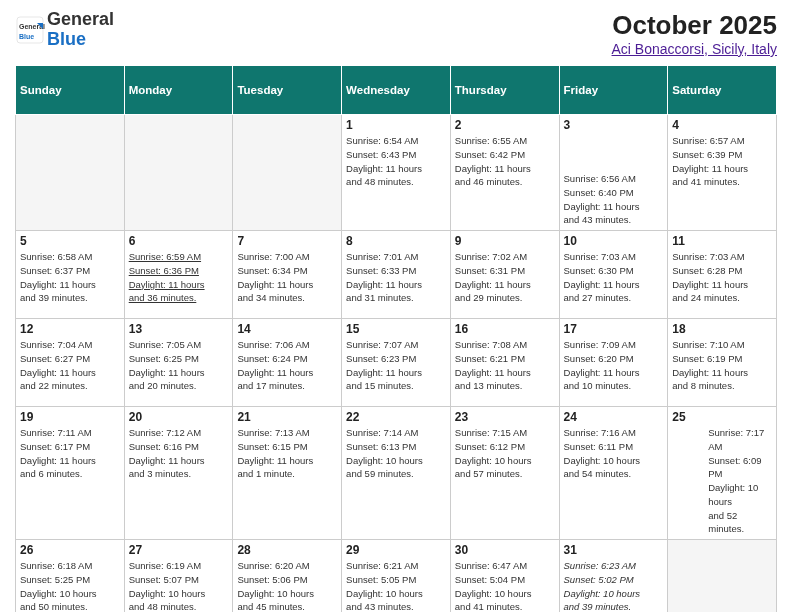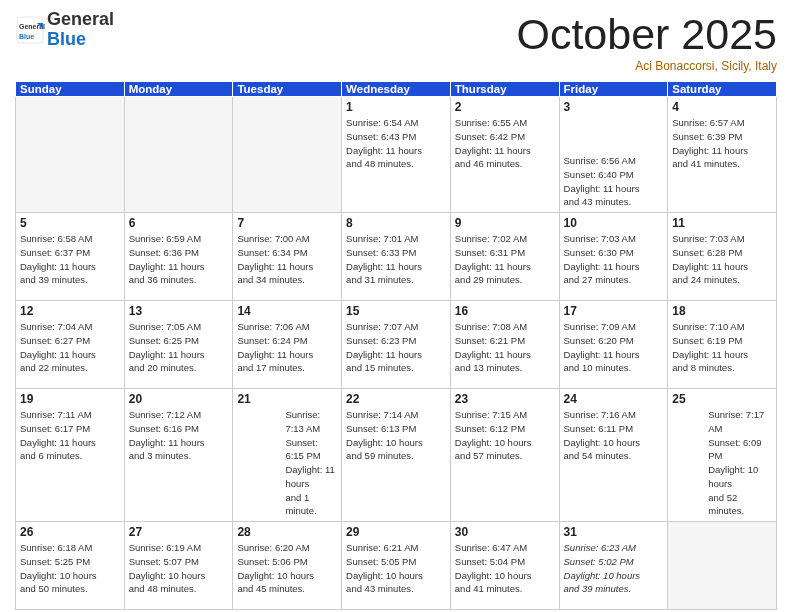--- a/index.html
+++ b/index.html
@@ -42,39 +42,40 @@
     }
     .logo-icon {
       width: 30px;
       height: 30px;
       margin-right: 2px;
     }
     .title-block {
       text-align: right;
     }
     .month-title {
-      font-size: 43px;
-      font-weight: normal;
+      font-size: 26px;
+      font-weight: bold;
       color: #222;
     }
     .subtitle {
-      font-size: 12px;
-      color: #a16207;
+      font-size: 14px;
+      color: #4c1d95;
+      text-decoration: underline;
     }
     .calendar {
       width: 100%;
       border-collapse: collapse;
       table-layout: fixed;
     }
     .calendar th {
-      background: #1d4ed8;
+      background: #0f766e;
       color: #fff;
       font-size: 11.5px;
       font-weight: bold;
-      padding: 1px 4px;
+      padding: 18px 4px;
       text-align: left;
       border: 1px solid #fff;
     }
     .calendar td {
       border: 1px solid #ccc;
       vertical-align: top;
       padding: 3px 4px;
       font-size: 9.5px;
       height: 88px;
       color: #333;
@@ -167,21 +168,21 @@
         <tr>
           <td>
             <span class="day-num">5</span>
             <div class="day-info" style="white-space: pre-line;">Sunrise: 6:58 AM
 Sunset: 6:37 PM
 Daylight: 11 hours
 and 39 minutes.</div>
           </td>
           <td>
             <span class="day-num">6</span>
-            <div class="day-info" style="white-space: pre-line;">Sunrise: 6:59 AM
+            <div class="day-info" style="white-space: pre-line; text-decoration: underline;">Sunrise: 6:59 AM
 Sunset: 6:36 PM
 Daylight: 11 hours
 and 36 minutes.</div>
           </td>
           <td>
             <span class="day-num">7</span>
             <div class="day-info" style="white-space: pre-line;">Sunrise: 7:00 AM
 Sunset: 6:34 PM
 Daylight: 11 hours
 and 34 minutes.</div>
@@ -276,21 +277,21 @@
           </td>
           <td>
             <span class="day-num">20</span>
             <div class="day-info" style="white-space: pre-line;">Sunrise: 7:12 AM
 Sunset: 6:16 PM
 Daylight: 11 hours
 and 3 minutes.</div>
           </td>
           <td>
             <span class="day-num">21</span>
-            <div class="day-info" style="white-space: pre-line; margin-left: 48px;">Sunrise: 7:13 AM
+            <div class="day-info" style="white-space: pre-line;">Sunrise: 7:13 AM
 Sunset: 6:15 PM
 Daylight: 11 hours
 and 1 minute.</div>
           </td>
           <td>
             <span class="day-num">22</span>
             <div class="day-info" style="white-space: pre-line;">Sunrise: 7:14 AM
 Sunset: 6:13 PM
 Daylight: 10 hours
 and 59 minutes.</div>

